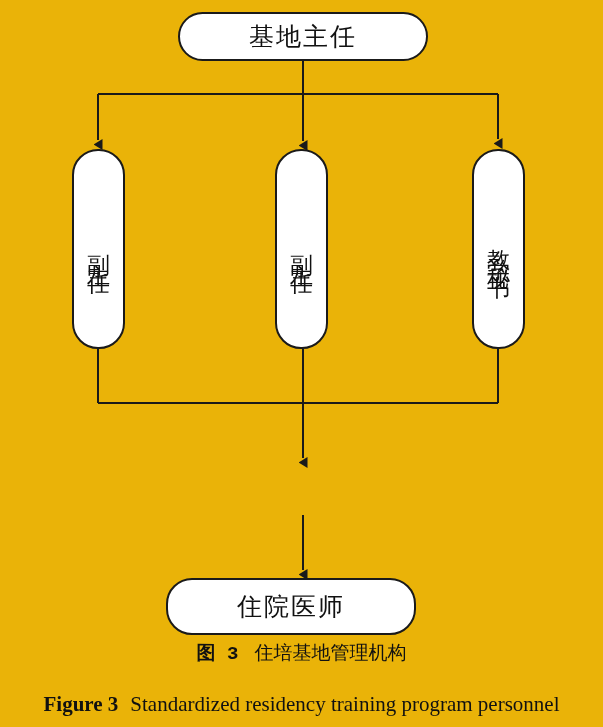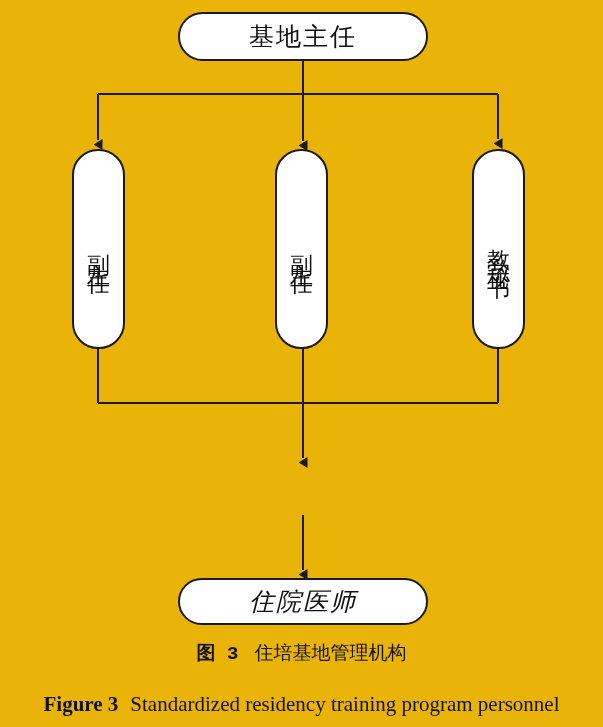--- a/index.html
+++ b/index.html
@@ -59,21 +59,21 @@
     letter-spacing: 9px;
     line-height: 1.0;
   }
 
   
   #node-director   { left: 178px; top: 12px;  width: 250px; height: 49px; }
   #node-deputy-1   { left: 72px;  top: 149px; width: 53px;  height: 200px; }
   #node-deputy-2   { left: 275px; top: 149px; width: 53px;  height: 200px; }
   #node-secretary  { left: 472px; top: 149px; width: 53px;  height: 200px; }
   #node-chief-res  { left: 178px; top: 466px; width: 250px; height: 49px; }
-  #node-resident   { left: 178px; top: 578px; width: 250px; height: 47px; font-style: italic; }
+  #node-resident   { left: 166px; top: 578px; width: 250px; height: 57px; }
 
   
   .caption {
     position: absolute;
     left: 0;
     width: 603px;
     text-align: center;
     color: #111111;
   }
   #caption-cn {

